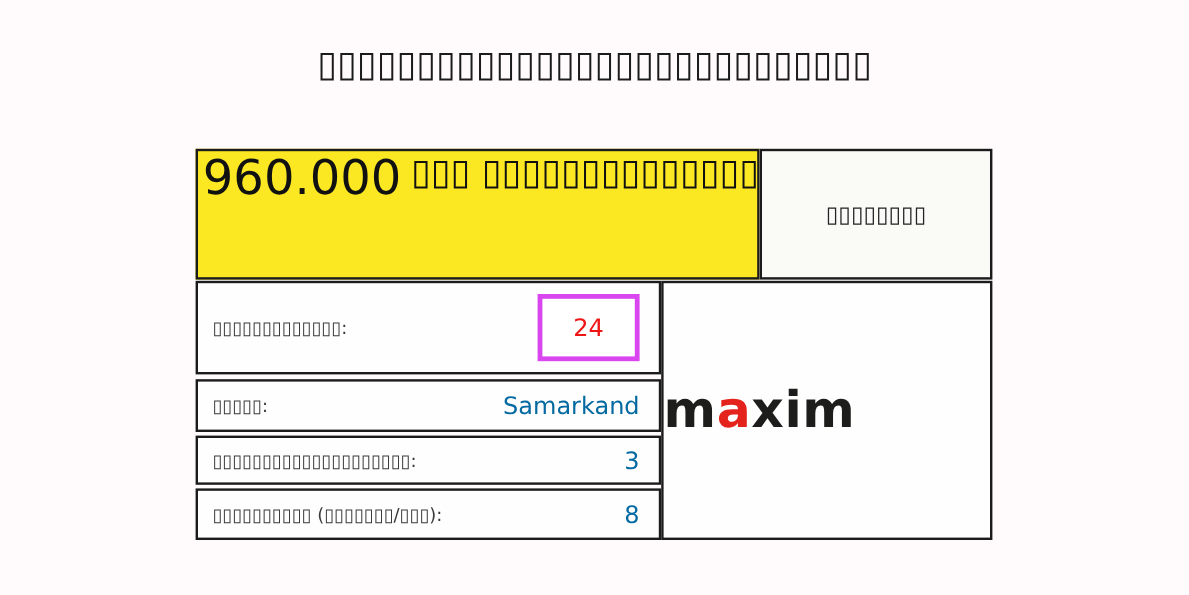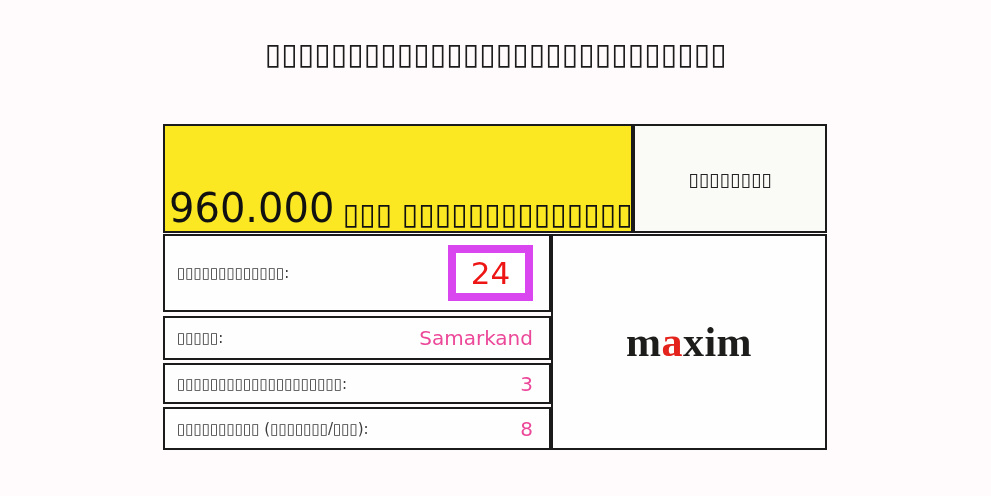--- a/index.html
+++ b/index.html
@@ -23,21 +23,21 @@
     white-space:nowrap;
   }
   .cell{
     position:absolute;
     box-sizing:border-box;
     border:2px solid #1B1B1B;
   }
   .fare-cell{
     left:163px;top:124px;width:470px;height:109px;
     background:#FBE822;
-    display:flex;align-items:flex-end;
+    display:flex;align-items:flex-start;
     padding-left:4px;
     white-space:nowrap;
     overflow:hidden;
   }
   .fare-amount{
     font-size:40px;
     color:#111;
     letter-spacing:0px;
   }
   .fare-tofu{
@@ -60,38 +60,38 @@
   .row-1{top:234px;height:78px;}
   .row-2{top:316px;height:44px;}
   .row-3{top:363px;height:41px;}
   .row-4{top:407px;height:43px;}
   .row-label{
     font-size:15px;
     color:#3A3A3A;
     white-space:nowrap;
   }
   .row-value{
-    color:#ec4899;
+    color:#0369a1;
     font-size:20px;
     white-space:nowrap;
   }
   .value-box{
     width:85px;height:56px;
     box-sizing:border-box;
-    border:8px solid #d946ef;
+    border:4px solid #d946ef;
     background:#FFFFFF;
     display:flex;align-items:center;justify-content:center;
-    font-size:31px;
+    font-size:20px;
     color:#EE1515;
     flex:0 0 auto;
   }
   .brand-cell{
     left:551px;top:234px;width:276px;height:216px;
     background:#FFFEFE;
-    display:flex;align-items:center;justify-content:center;font-family:Liberation Serif, serif;
+    display:flex;align-items:center;
   }
   .brand-logo{
     font-size:42px;
     font-weight:bold;
     color:#1D1D1B;
     letter-spacing:0.5px;
     line-height:1;
   }
   .brand-logo .red-a{color:#E3231C;}
 </style>

